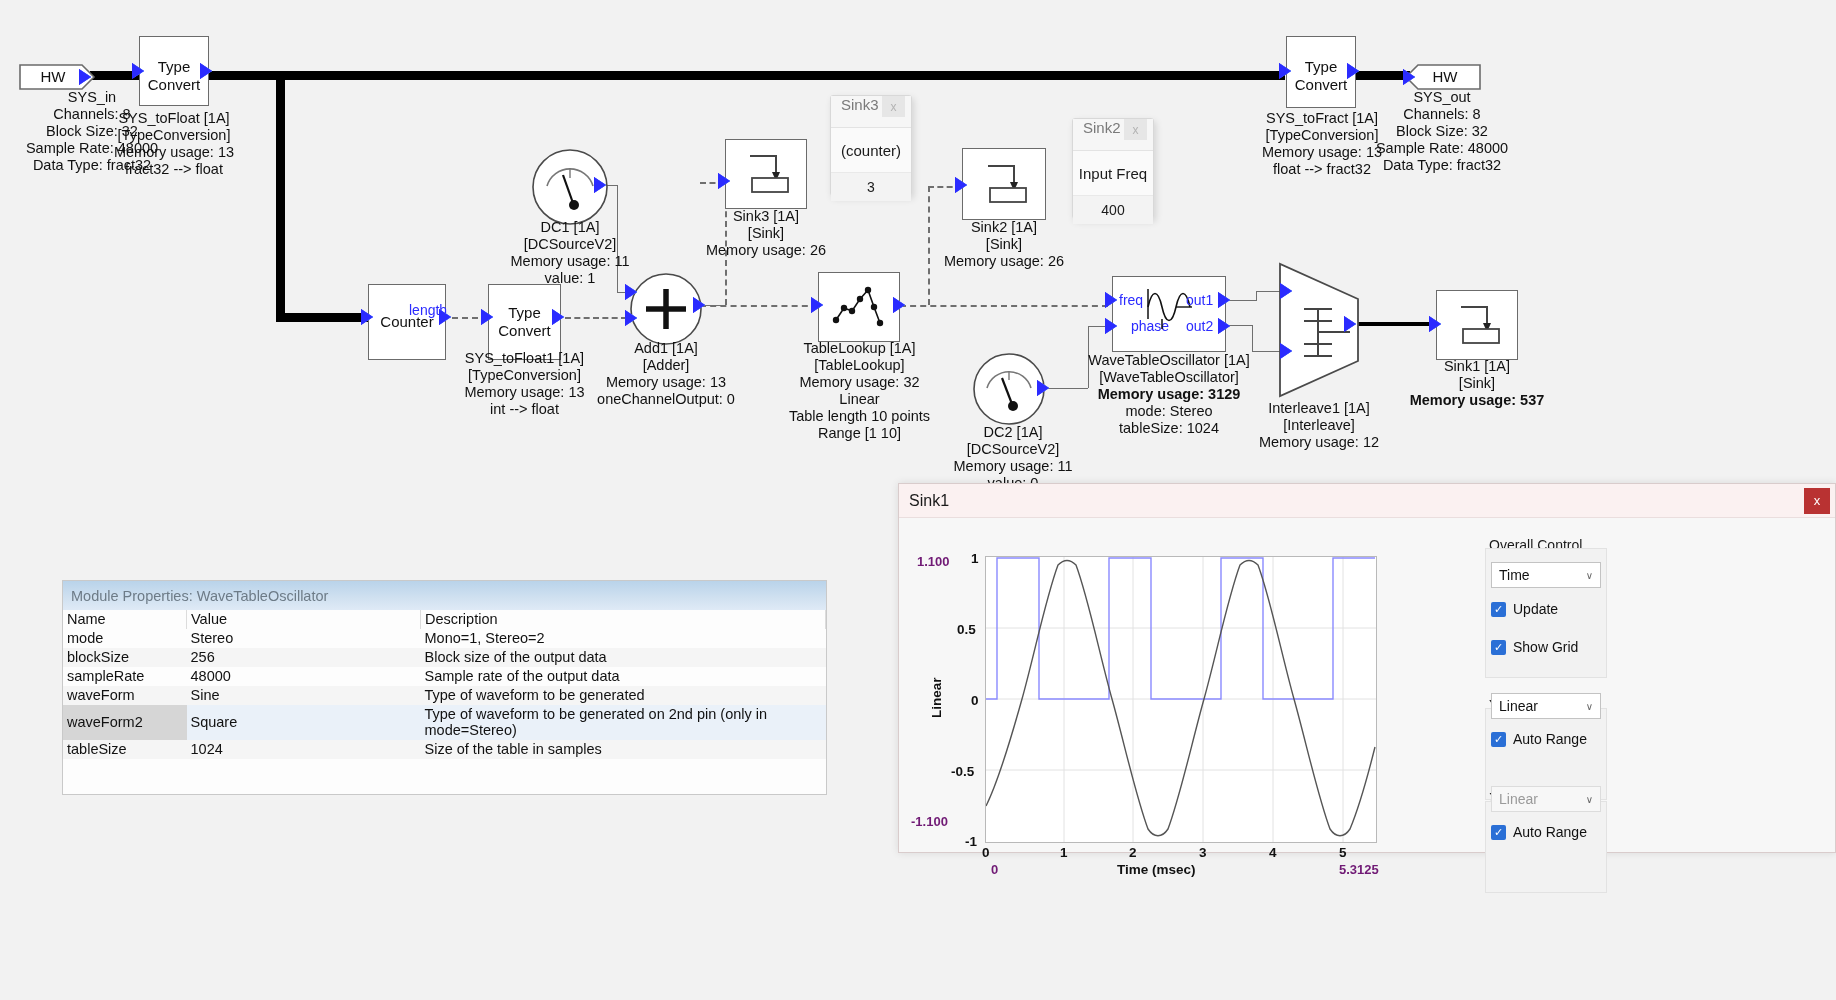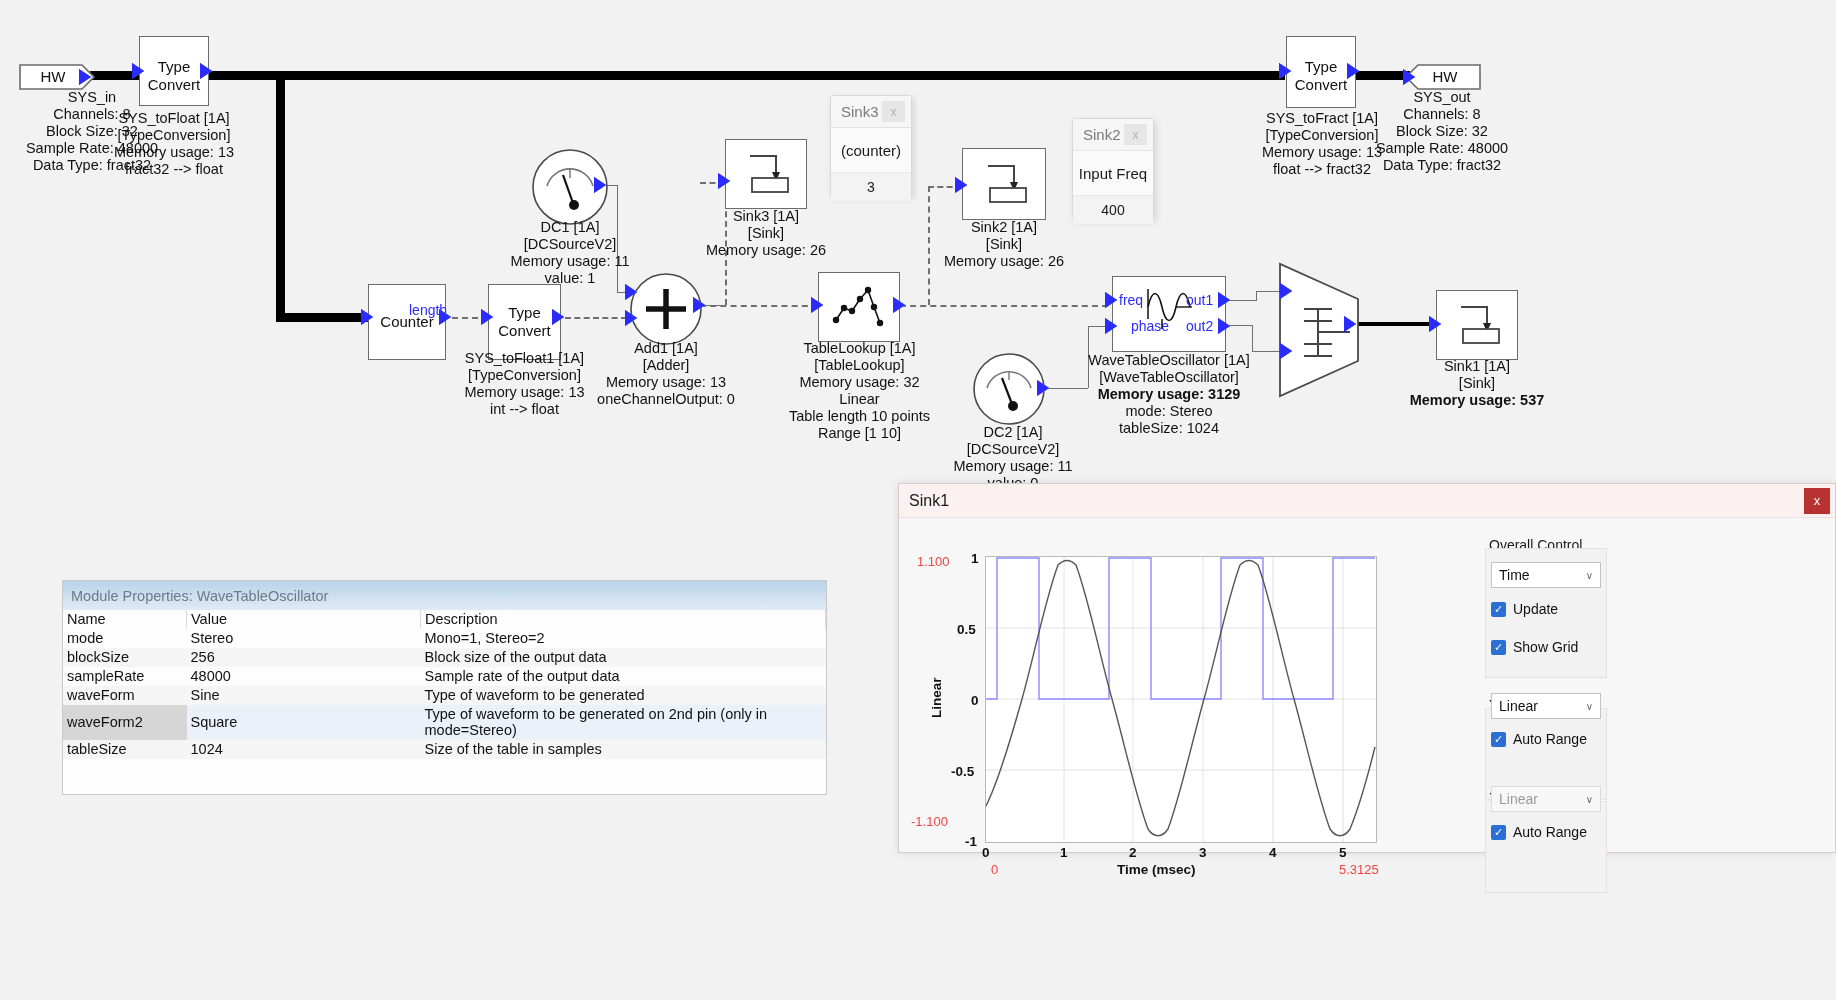--- a/index.html
+++ b/index.html
@@ -79,21 +79,21 @@
   
   .popup {
     position: absolute;
     background: #fafafa;
     border: 1px solid #d8d8d8;
     border-radius: 3px;
     box-shadow: 2px 3px 7px rgba(0,0,0,0.13);
     box-sizing: border-box;
   }
   .popup-title {
-    height: 31px; display: flex; align-items: center;
+    height: 31px; display: flex; 
     justify-content: space-between;
     padding: 0 6px 0 10px;
     border-bottom: 1px solid #e3e3e3;
     font-size: 15px; color: #7a7a7a;
     background: #f6f6f6;
   }
   .popup-close {
     width: 23px; height: 21px; background: #e6e6e6;
     color: #b3b3b3; font-size: 12px;
     display: flex; align-items: center; justify-content: center;
@@ -159,21 +159,21 @@
     padding-left: 10px; border-bottom: 1px solid #eadede;
   }
   #scope-title-text { font-size: 16px; color: #1a1a1a; }
   #scope-close {
     width: 26px; height: 26px; margin-right: 5px;
     background: #b93232; color: #fff; font-size: 13px;
     display: flex; align-items: center; justify-content: center;
   }
   #scope-body { position: relative; height: 336px; }
 
-  .axis-lbl { position: absolute; font-size: 13px; color: #ef4444; }
+  .axis-lbl { position: absolute; font-size: 13px; color: #701a75; font-weight: bold; }
   .tick-lbl { position: absolute; font-size: 13.5px; color: #111; font-weight: bold; }
   .plot-area {
     position: absolute; background: #fff; border: 1px solid #b9b9b9;
     box-sizing: border-box;
   }
   #ylabel-linear {
     position: absolute; font-size: 13.5px; color: #111; font-weight: bold;
     transform: rotate(-90deg); transform-origin: left top; white-space: nowrap;
   }
   #xlabel { position: absolute; font-size: 13.5px; color: #111; font-weight: bold; }
@@ -389,20 +389,23 @@
     <line x1="28" y1="48" x2="56" y2="48" stroke="#444" stroke-width="2"></line>
     <line x1="28" y1="60" x2="56" y2="60" stroke="#444" stroke-width="2"></line>
     <line x1="28" y1="83" x2="56" y2="83" stroke="#444" stroke-width="2"></line>
     <line x1="28" y1="95" x2="56" y2="95" stroke="#444" stroke-width="2"></line>
     <line x1="42" y1="48" x2="42" y2="95" stroke="#444" stroke-width="2"></line>
     <line x1="42" y1="71" x2="74" y2="71" stroke="#444" stroke-width="2"></line>
   </svg>
   <div class="port" style="left:1281px; top:284px;"></div>
   <div class="port" style="left:1281px; top:344px;"></div>
   <div class="port" style="left:1345px; top:317px;"></div>
+  <div class="blk-label" style="left:1240px; top:400px; width:158px;">Interleave1 [1A]
+[Interleave]
+Memory usage: 12</div>
 
   <div class="blk" style="left:1436px; top:290px; width:82px; height:70px;"></div>
   <svg class="shape" style="left:1455px; top:303px;" width="52" height="44">
     <path d="M 6 4 L 32 4 L 32 22" fill="none" stroke="#444" stroke-width="2"></path>
     <polygon points="28,20 36,20 32,29" fill="#222"></polygon>
     <rect x="8" y="26" width="36" height="14" fill="#fff" stroke="#444" stroke-width="1.8"></rect>
   </svg>
   <div class="port" style="left:1430px; top:317px;"></div>
   <div class="blk-label" style="left:1398px; top:358px; width:158px;">Sink1 [1A]</div>
   <div class="blk-label" style="left:1398px; top:375px; width:158px;">[Sink]</div>

